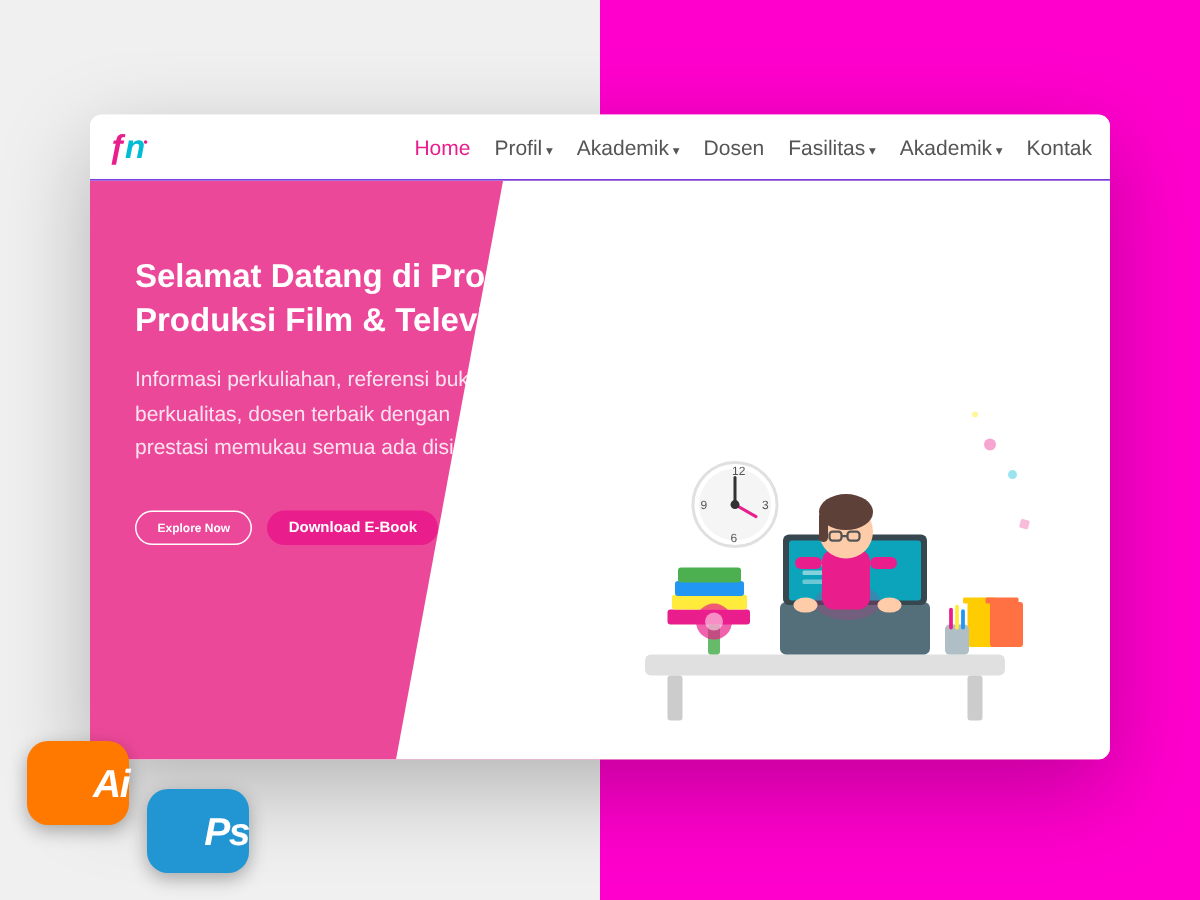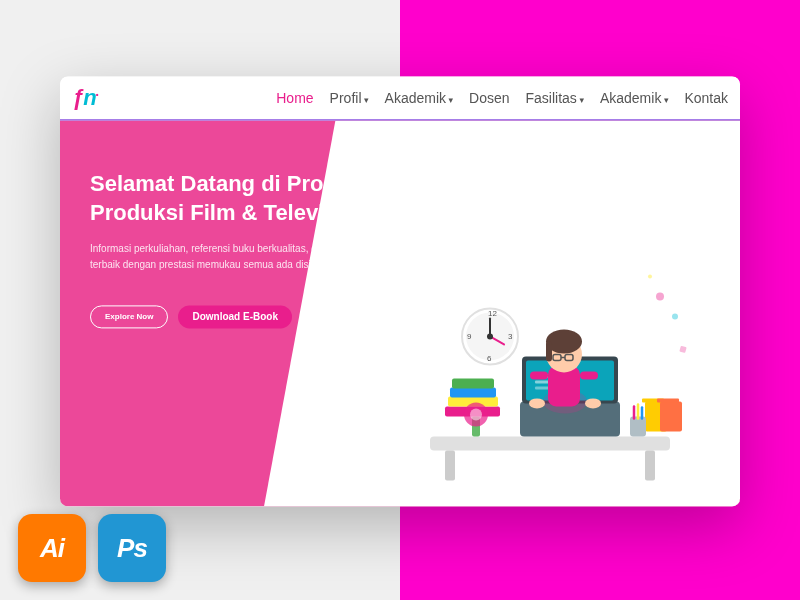--- a/index.html
+++ b/index.html
@@ -115,21 +115,21 @@
       max-width: 260px;
     }
     .hero-title {
       font-size: 22px;
       font-weight: 800;
       color: #fff;
       line-height: 1.3;
       margin-bottom: 14px;
     }
     .hero-desc {
-      font-size: 10px;
+      font-size: 14px;
       color: rgba(255,255,255,0.85);
       line-height: 1.6;
       margin-bottom: 32px;
     }
     .hero-buttons {
       display: flex;
       gap: 10px;
       margin-top: 24px;
     }
     .btn-explore {
@@ -173,36 +173,37 @@
     .tools-bar {
       position: absolute;
       bottom: 18px;
       left: 18px;
       display: flex;
       gap: 12px;
       z-index: 20;
     }
     .tool-icon {
       width: 68px;
-      height: 68px;
+      height: 56px;
       border-radius: 14px;
       display: flex;
       align-items: center;
-      justify-content: center;
+      justify-content: flex-end;
       font-size: 28px;
       font-weight: 900;
       font-style: italic;
       color: #fff;
       box-shadow: 0 4px 12px rgba(0,0,0,0.3);
     }
     .tool-ai {
       background: #FF7900;
     }
     .tool-ps {
       background: #2196d3;
+      margin-top: 32px;
     }
     .tool-label {
       font-size: 26px;
       font-weight: 900;
       font-style: italic;
       letter-spacing: -1px;
     }
   </style>
 </head>
 <body>

